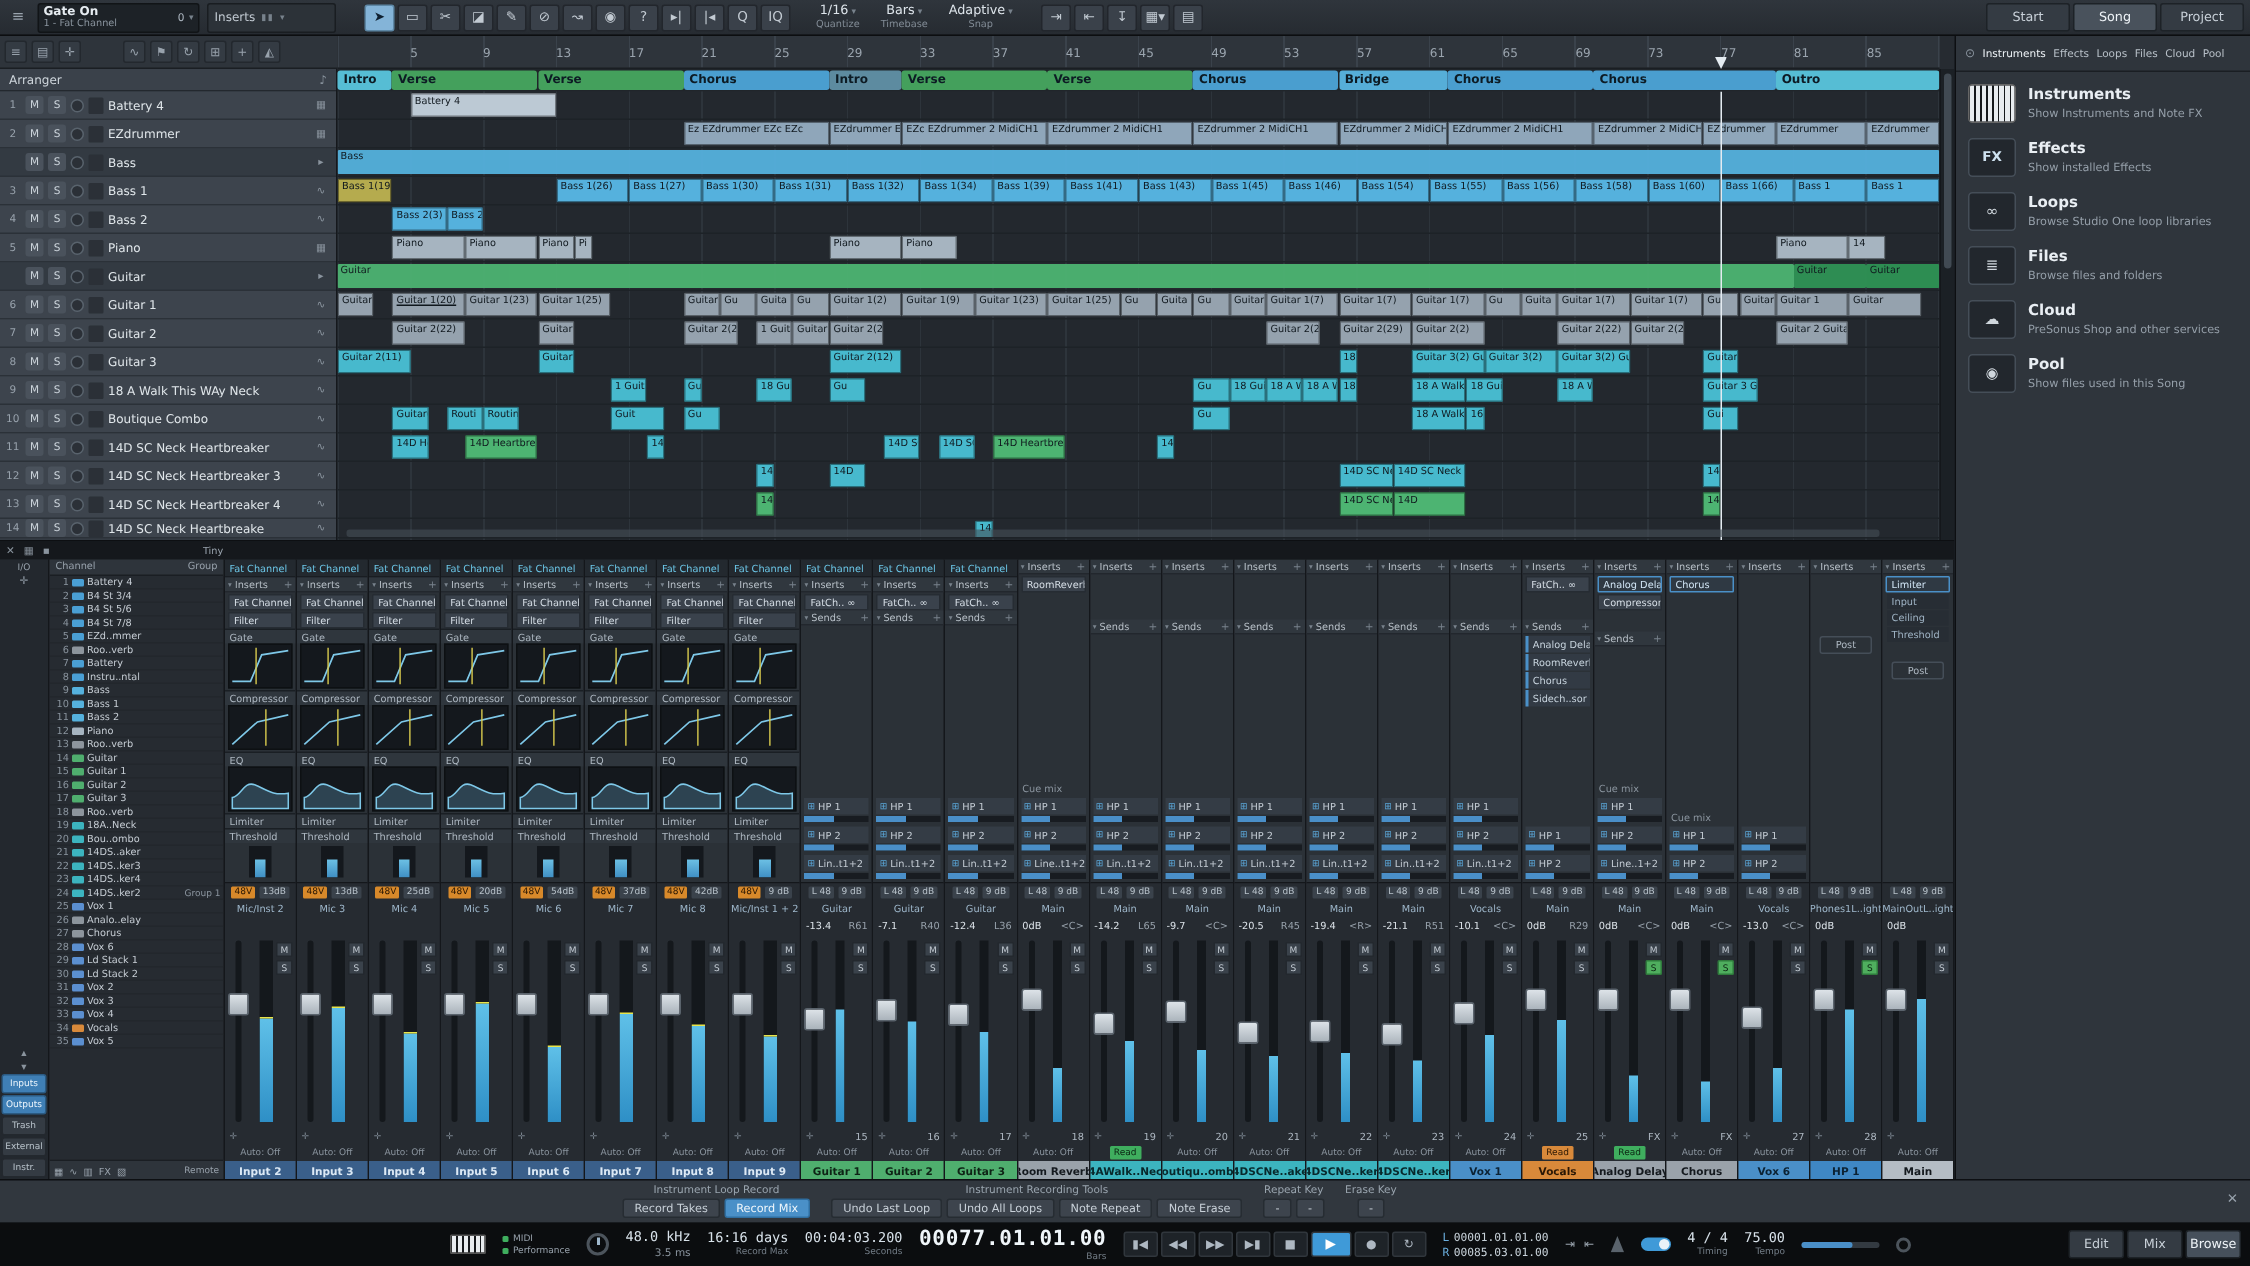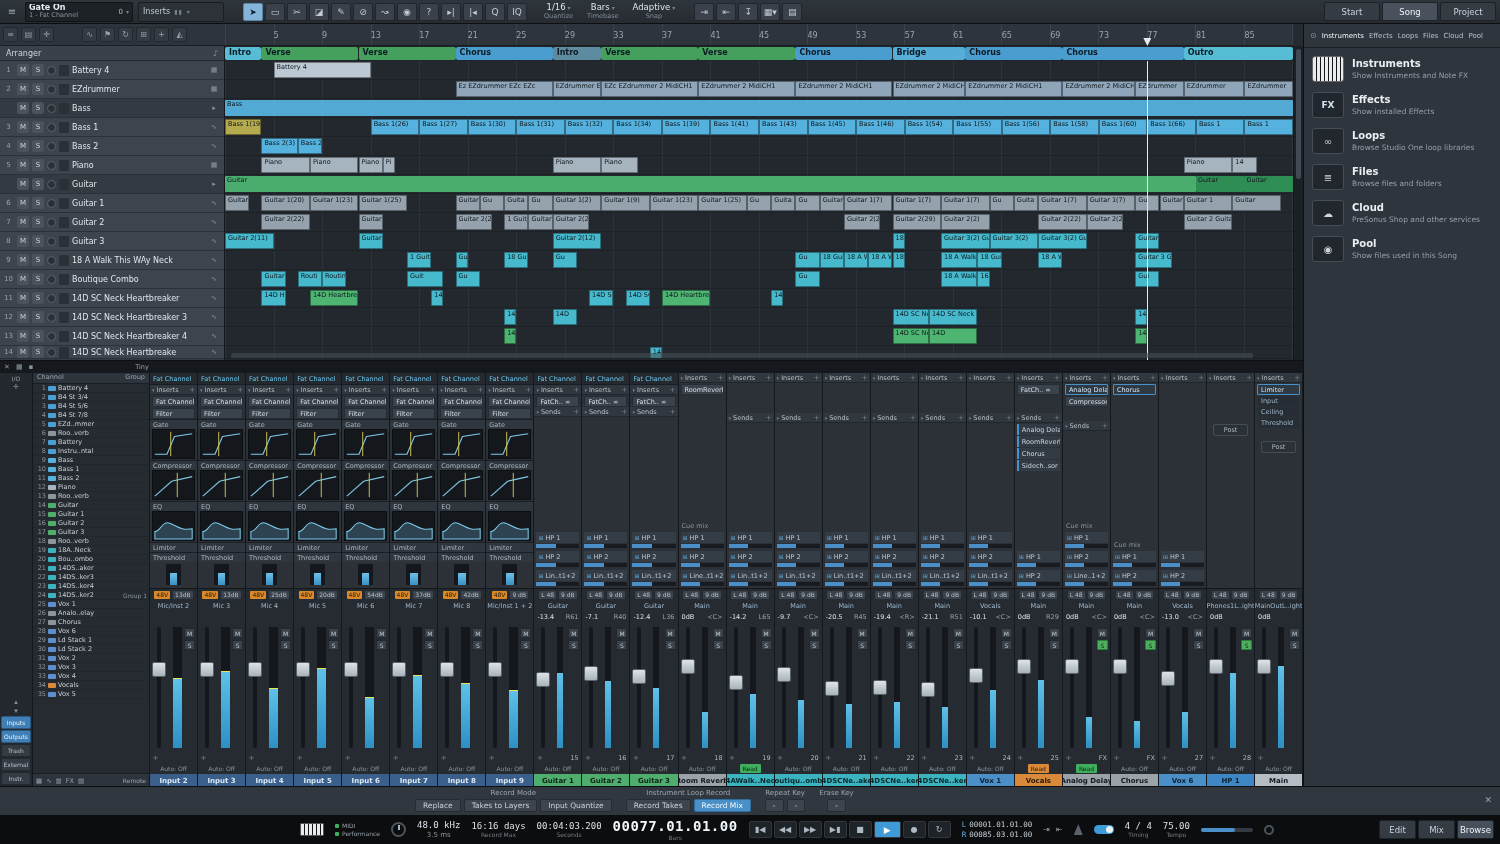--- a/index.html
+++ b/index.html
@@ -182,21 +182,21 @@
 
 
 .transport{position:absolute;left:0;top:815px;width:1500px;height:29px;background:#0b0d0f;display:flex;align-items:center;gap:11px;padding-left:300px}
 .kb-icon{width:24px;height:13px;background:repeating-linear-gradient(90deg,#e8ecef 0 3px,#15181b 3px 4px);border:1px solid #555;border-radius:1px}
 .midi-ind{display:flex;flex-direction:column;gap:1px}
 .mrow{display:flex;align-items:center;gap:3px}
 .led{width:4px;height:4px;border-radius:1px;background:#3fae5e}
 .mlab{font-size:6px;color:#98a2ac}
 .gauge{width:15px;height:15px;border-radius:50%;border:2px solid #4c545c;position:relative}
 .gauge:after{content:"";position:absolute;left:5px;top:1px;width:2px;height:5px;background:#9fb8cc}
-.tval{display:flex;flex-direction:column;align-items:center;line-height:1.2}
+.tval{display:flex;flex-direction:column;align-items:flex-end;line-height:1.2}
 .tval .v{font-family:"DejaVu Sans Mono","Liberation Mono",monospace;font-size:9px;color:#d8e2ea}
 .tval .v2{font-size:7px;color:#8a949e}
 .tval .l{font-size:6px;color:#747e88}
 .tval.big .v{font-size:14px;font-weight:bold;color:#f0f6fa;letter-spacing:.5px}
 .tp-btns{display:flex;gap:2px}
 .tpbtn{width:23px;height:17px;background:#1e2328;border:1px solid #30363c;border-radius:2px;font-size:8px;color:#aeb8c2;display:flex;align-items:center;justify-content:center}
 .tpbtn.play{background:#3f9ad8;color:#fff;width:27px;font-size:9px}
 .loopblock{display:flex;flex-direction:column;gap:1px}
 .lrow{display:flex;gap:3px;font-family:"DejaVu Sans Mono","Liberation Mono",monospace;font-size:7.5px;color:#c8d2da}
 .lpre{color:#6aaede}
@@ -537,21 +537,21 @@
             <div class="clip" style="left: 89.7727%; width: 4.54545%; background: rgb(166, 180, 192);">Piano</div>
             <div class="clip" style="left: 94.3182%; width: 2.27273%; background: rgb(166, 180, 192);">14</div>
           </div>
           <div class="lane">
             <div class="clip solid" style="left: 0%; width: 90.9091%; background: rgb(77, 180, 114);">Guitar</div>
             <div class="clip solid" style="left: 90.9091%; width: 4.54545%; background: rgb(47, 147, 85);">Guitar</div>
             <div class="clip solid" style="left: 95.4545%; width: 4.54545%; background: rgb(47, 147, 85);">Guitar</div>
           </div>
           <div class="lane">
             <div class="clip" style="left: 0%; width: 2.27273%; background: rgb(149, 162, 174);">Guitar 1(2)</div>
-            <div class="clip" style="left: 3.40909%; width: 4.54545%; background: rgb(149, 162, 174);">Guitar 1(20)</div>
+            <div class="clip" style="left: 3.40909%; width: 4.54545%; background: rgb(149, 162, 174); text-decoration: underline;">Guitar 1(20)</div>
             <div class="clip" style="left: 7.95455%; width: 4.54545%; background: rgb(149, 162, 174);">Guitar 1(23)</div>
             <div class="clip" style="left: 12.5%; width: 4.54545%; background: rgb(149, 162, 174);">Guitar 1(25)</div>
             <div class="clip" style="left: 21.5909%; width: 2.27273%; background: rgb(149, 162, 174);">Guitar 1(7)</div>
             <div class="clip" style="left: 23.8636%; width: 2.27273%; background: rgb(149, 162, 174);">Gu</div>
             <div class="clip" style="left: 26.1364%; width: 2.27273%; background: rgb(149, 162, 174);">Guita</div>
             <div class="clip" style="left: 28.4091%; width: 2.27273%; background: rgb(149, 162, 174);">Gu</div>
             <div class="clip" style="left: 30.6818%; width: 4.54545%; background: rgb(149, 162, 174);">Guitar 1(2)</div>
             <div class="clip" style="left: 35.2273%; width: 4.54545%; background: rgb(149, 162, 174);">Guitar 1(9)</div>
             <div class="clip" style="left: 39.7727%; width: 4.54545%; background: rgb(149, 162, 174);">Guitar 1(23)</div>
             <div class="clip" style="left: 44.3182%; width: 4.54545%; background: rgb(149, 162, 174);">Guitar 1(25)</div>
@@ -2589,33 +2589,34 @@
           <div class="br-txt">
             <div class="br-title">Pool</div>
             <div class="br-sub">Show files used in this Song</div>
           </div>
         </div>
       </div>
   </aside>
 
   <section class="options" id="options">
     <span class="opt-close">✕</span>
-  <div class="ogrp">
-        <div class="otitle">Record Mode</div>
-        <div class="obtns">
-          <span class="obtn">Replace</span>
-          <span class="obtn">Takes to Layers</span>
-          <span class="obtn">Input Quantize</span>
-        </div>
-      </div>
       <div class="ogrp">
         <div class="otitle">Instrument Loop Record</div>
         <div class="obtns">
           <span class="obtn">Record Takes</span>
           <span class="obtn active">Record Mix</span>
+        </div>
+      </div>
+      <div class="ogrp">
+        <div class="otitle">Instrument Recording Tools</div>
+        <div class="obtns">
+          <span class="obtn">Undo Last Loop</span>
+          <span class="obtn">Undo All Loops</span>
+          <span class="obtn">Note Repeat</span>
+          <span class="obtn">Note Erase</span>
         </div>
       </div>
       <div class="ogrp">
         <div class="otitle">Repeat Key</div>
         <div class="obtns">
           <span class="obtn dd2">-</span>
           <span class="obtn dd2">-</span>
         </div>
       </div>
       <div class="ogrp">

